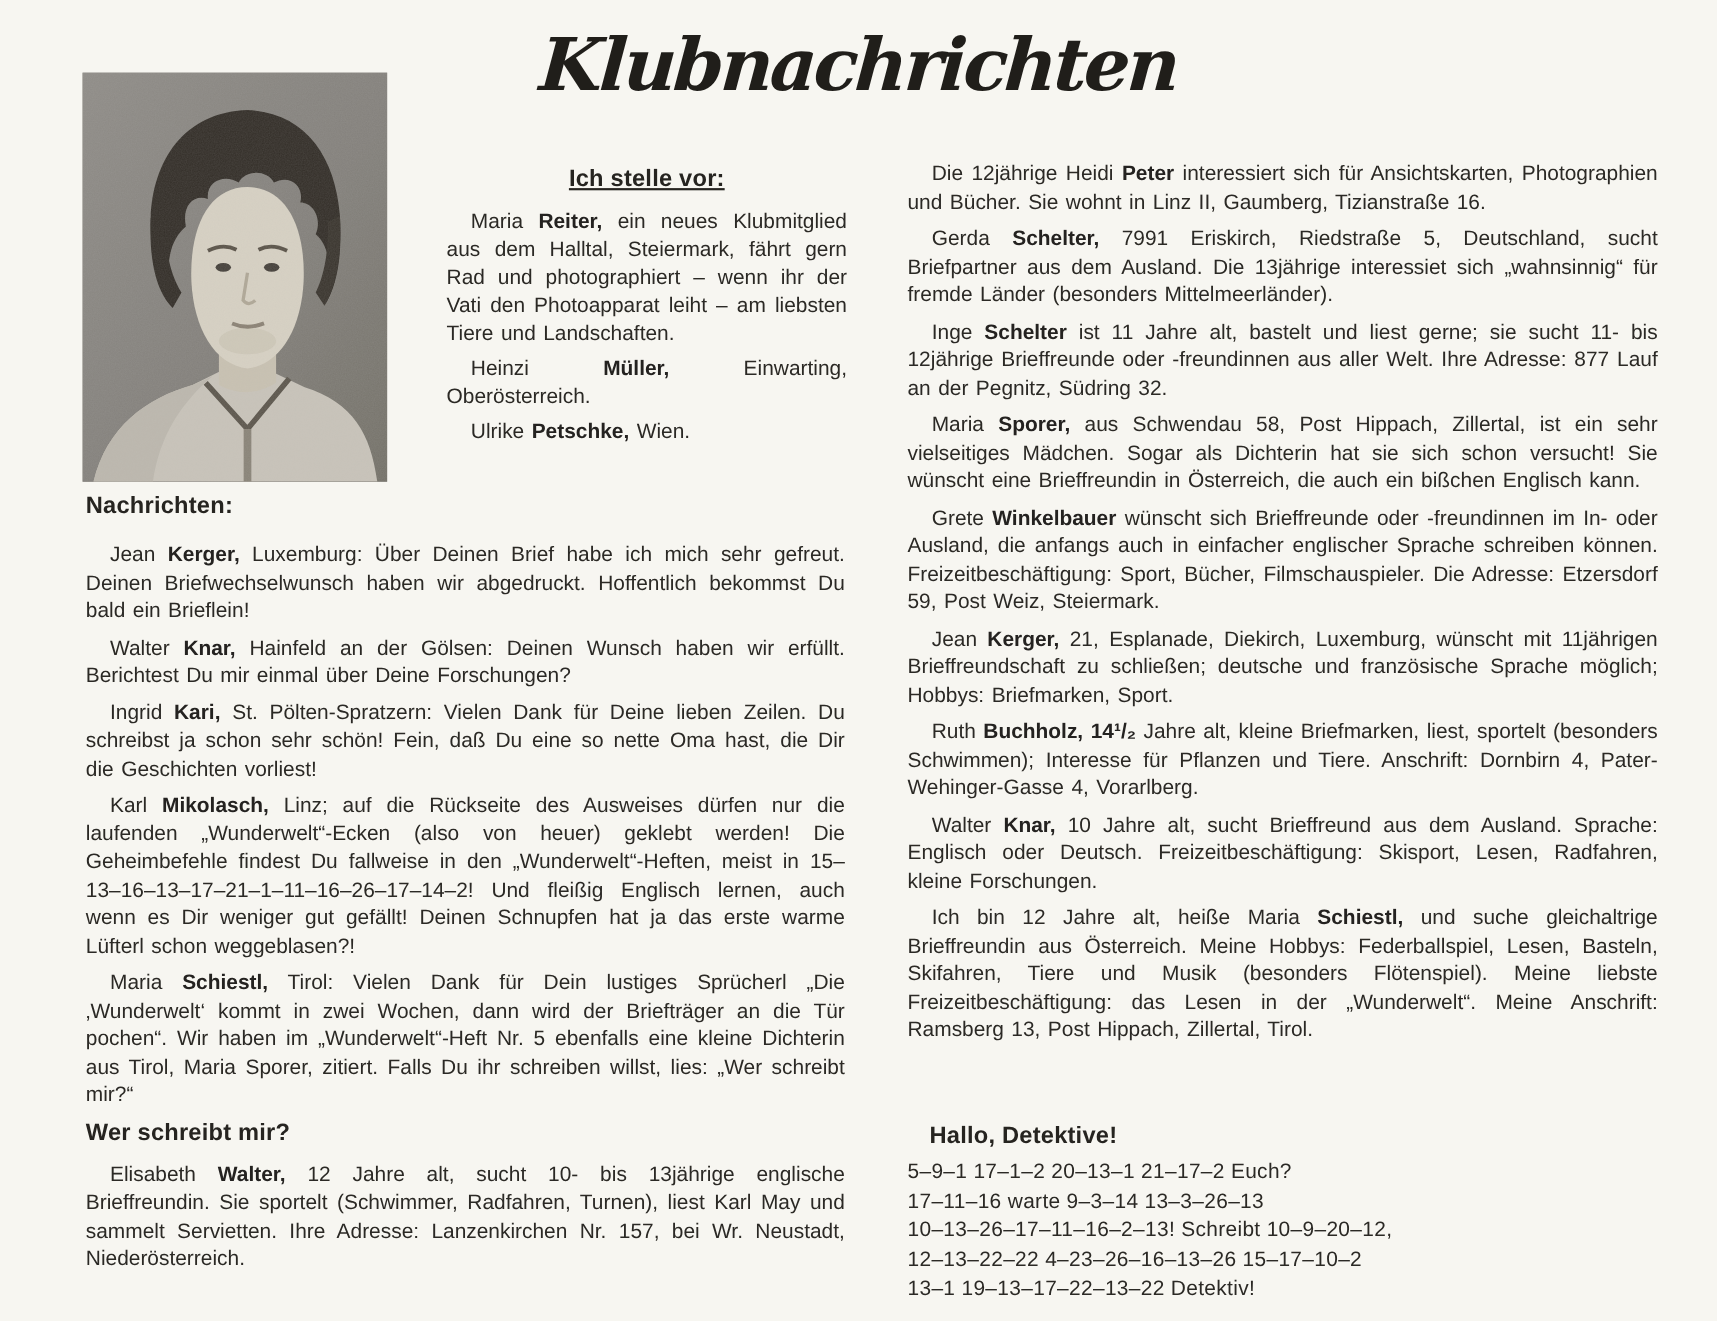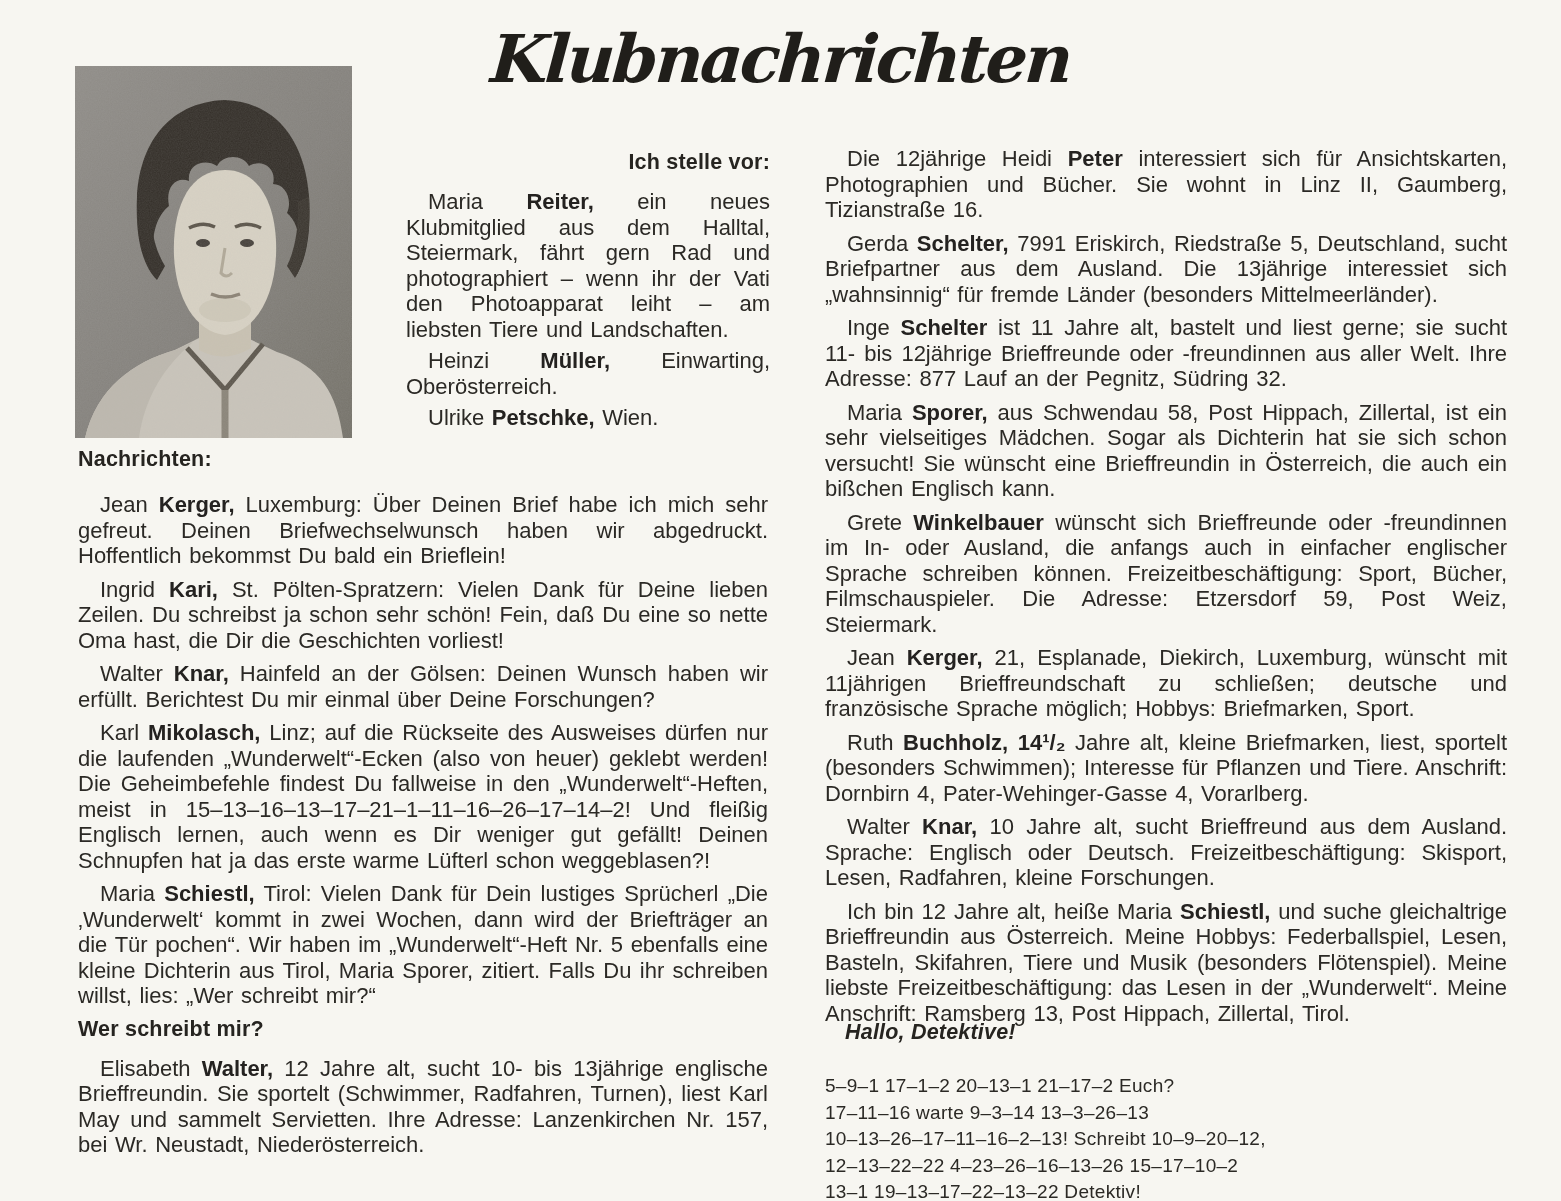--- a/index.html
+++ b/index.html
@@ -29,26 +29,26 @@
   }
   .photo svg{display:block;}
   .intro{position:absolute;left:406px;top:150px;width:364px;}
   .left-col{position:absolute;left:78px;top:447px;width:690px;}
   .right-col{position:absolute;left:825px;top:146px;width:682px;}
   .detektive{position:absolute;left:825px;top:1020px;width:682px;}
   .heading{
     font-size:21.5px;font-weight:700;margin:0 0 20px 0;color:#262420;
     letter-spacing:0.2px;
   }
-  .heading.centered{text-align:right;margin-bottom:14px;}
-  .heading.indented{padding-left:20px;margin-bottom:28px;font-style:italic;}
+  .heading.centered{text-align:center;margin-bottom:14px;text-decoration:underline;}
+  .heading.indented{padding-left:20px;margin-bottom:8px;}
   .heading.gap-top{margin-top:8px;margin-bottom:14px;}
   .para{
     margin:0 0 8px 0;
-    font-size:22px;line-height:25.5px;
+    font-size:19px;line-height:25.5px;
     text-align:justify;text-indent:22px;
     hyphens:auto;-webkit-hyphens:auto;
     word-spacing:1.5px;
   }
   .intro .para{margin-bottom:6px;}
   .para b{font-weight:700;color:#242220;}
   .code-line{
     font-size:19px;line-height:26.5px;
     white-space:nowrap;
     letter-spacing:0.3px;
@@ -112,22 +112,22 @@
         <p class="para"><span>Maria </span><b>Reiter,</b><span> ein neues Klubmitglied aus dem Halltal, Steiermark, fährt gern Rad und photographiert – wenn ihr der Vati den Photoapparat leiht – am liebsten Tiere und Landschaften.</span></p>
         <p class="para"><span>Heinzi </span><b>Müller,</b><span> Einwarting, Oberösterreich.</span></p>
         <p class="para"><span>Ulrike </span><b>Petschke,</b><span> Wien.</span></p>
       </div>
   </section>
 
   <section class="left-col">
     <h2 class="heading">Nachrichten:</h2>
     <div>
         <p class="para"><span>Jean </span><b>Kerger,</b><span> Luxemburg: Über Deinen Brief habe ich mich sehr gefreut. Deinen Briefwechselwunsch haben wir abgedruckt. Hoffentlich bekommst Du bald ein Brieflein!</span></p>
+        <p class="para"><span>Walter </span><b>Knar,</b><span> Hainfeld an der Gölsen: Deinen Wunsch haben wir erfüllt. Berichtest Du mir einmal über Deine Forschungen?</span></p>
         <p class="para"><span>Ingrid </span><b>Kari,</b><span> St. Pölten-Spratzern: Vielen Dank für Deine lieben Zeilen. Du schreibst ja schon sehr schön! Fein, daß Du eine so nette Oma hast, die Dir die Geschichten vorliest!</span></p>
-        <p class="para"><span>Walter </span><b>Knar,</b><span> Hainfeld an der Gölsen: Deinen Wunsch haben wir erfüllt. Berichtest Du mir einmal über Deine Forschungen?</span></p>
         <p class="para"><span>Karl </span><b>Mikolasch,</b><span> Linz; auf die Rückseite des Ausweises dürfen nur die laufenden „Wunderwelt“-Ecken (also von heuer) geklebt werden! Die Geheimbefehle findest Du fallweise in den „Wunderwelt“-Heften, meist in 15–13–16–13–17–21–1–11–16–26–17–14–2! Und fleißig Englisch lernen, auch wenn es Dir weniger gut gefällt! Deinen Schnupfen hat ja das erste warme Lüfterl schon weggeblasen?!</span></p>
         <p class="para"><span>Maria </span><b>Schiestl,</b><span> Tirol: Vielen Dank für Dein lustiges Sprücherl „Die ‚Wunderwelt‘ kommt in zwei Wochen, dann wird der Briefträger an die Tür pochen“. Wir haben im „Wunderwelt“-Heft Nr. 5 ebenfalls eine kleine Dichterin aus Tirol, Maria Sporer, zitiert. Falls Du ihr schreiben willst, lies: „Wer schreibt mir?“</span></p>
       </div>
     <h2 class="heading gap-top">Wer schreibt mir?</h2>
     <div>
         <p class="para"><span>Elisabeth </span><b>Walter,</b><span> 12 Jahre alt, sucht 10- bis 13jährige englische Brieffreundin. Sie sportelt (Schwimmer, Radfahren, Turnen), liest Karl May und sammelt Servietten. Ihre Adresse: Lanzenkirchen Nr. 157, bei Wr. Neustadt, Niederösterreich.</span></p>
       </div>
   </section>
 
   <section class="right-col">

